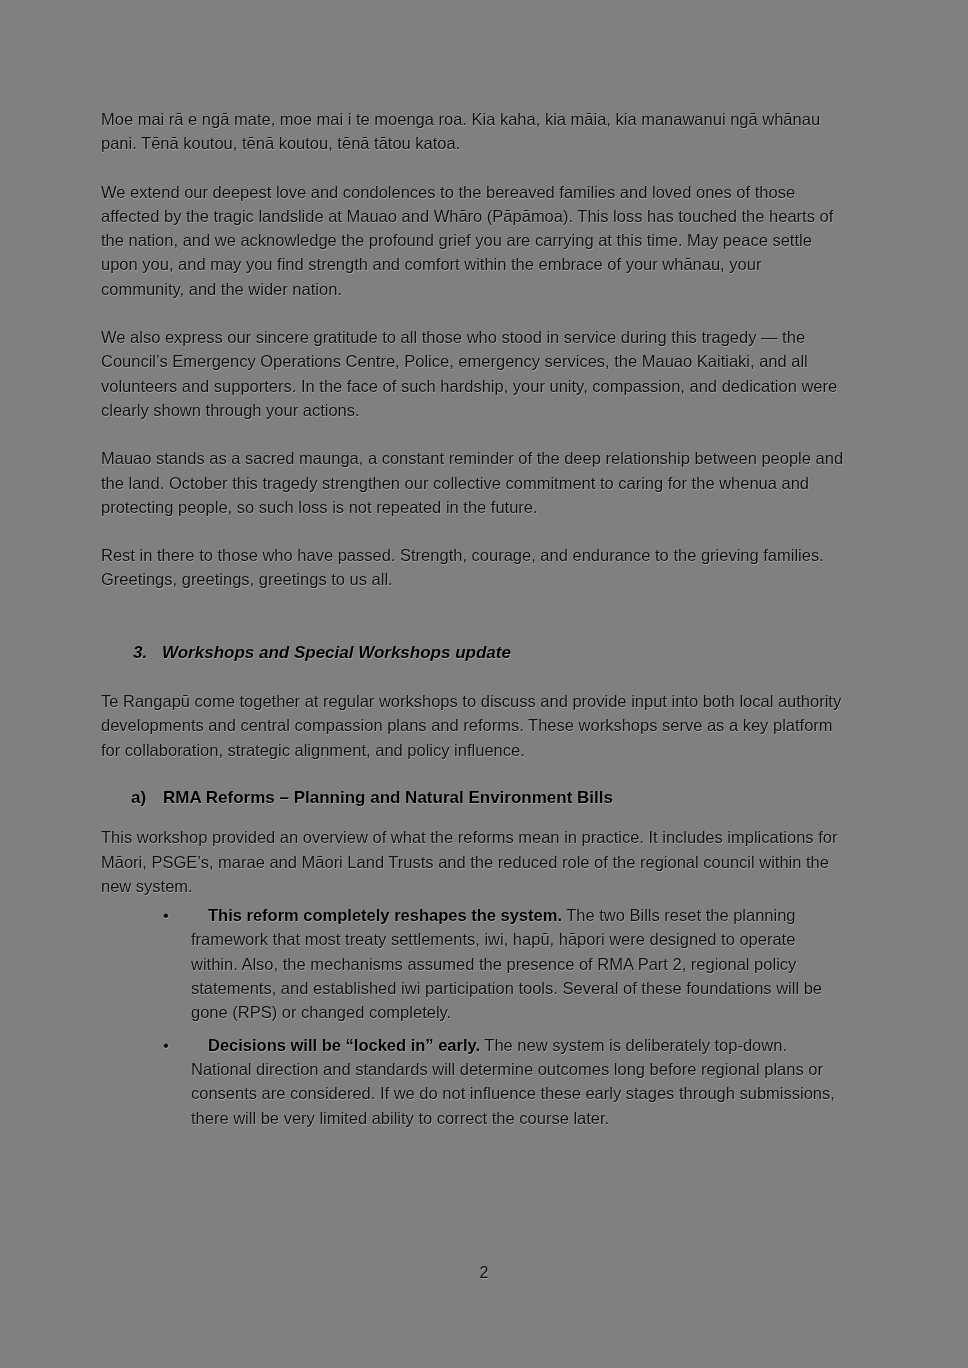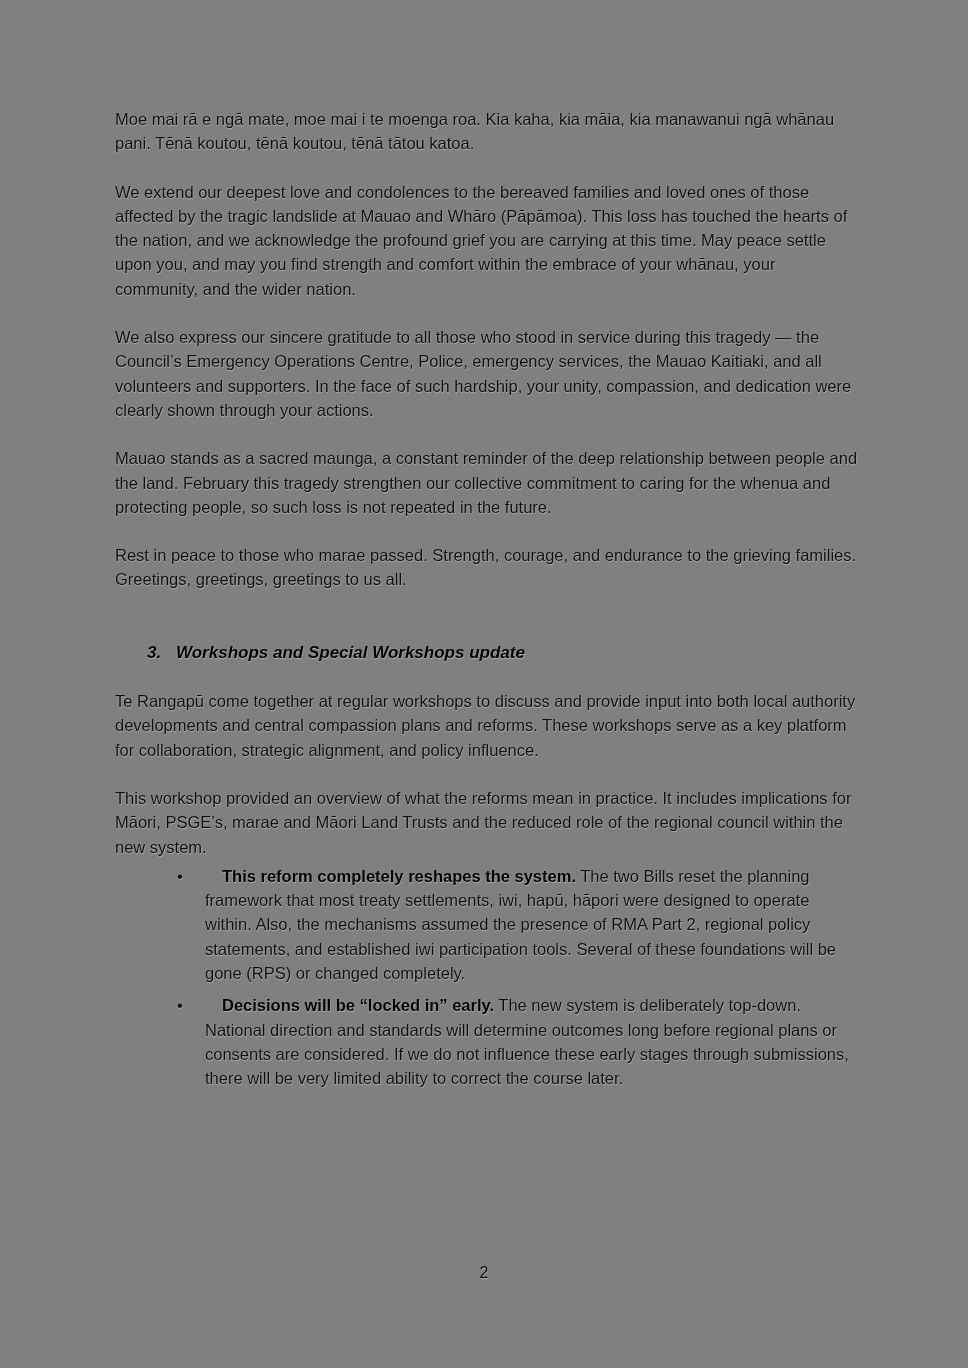--- a/index.html
+++ b/index.html
@@ -11,21 +11,21 @@
     position: relative;
     width: 968px;
     height: 1368px;
     background: #808080;
     font-family: "Liberation Sans", sans-serif;
     color: #0e0e0e;
     overflow: hidden;
   }
   .content {
     position: absolute;
-    left: 115px;
+    left: 101px;
     top: 107px;
     width: 745px;
     font-size: 16.5px;
     line-height: 24.3px;
     text-shadow: 0.5px 0.5px 1px rgba(255,255,255,0.35), -0.5px -0.5px 1px rgba(255,255,255,0.2);
   }
   .para {
     margin: 0 0 24px 0;
   }
   .para-rest {
@@ -95,31 +95,34 @@
 
 <div class="page">
   <div class="content">
 
     <p class="para">Moe mai rā e ngā mate, moe mai i te moenga roa. Kia kaha, kia māia, kia manawanui ngā whānau pani. Tēnā koutou, tēnā koutou, tēnā tātou katoa.</p>
 
     <p class="para">We extend our deepest love and condolences to the bereaved families and loved ones of those affected by the tragic landslide at Mauao and Whāro (Pāpāmoa). This loss has touched the hearts of the nation, and we acknowledge the profound grief you are carrying at this time. May peace settle upon you, and may you find strength and comfort within the embrace of your whānau, your community, and the wider nation.</p>
 
     <p class="para">We also express our sincere gratitude to all those who stood in service during this tragedy — the Council’s Emergency Operations Centre, Police, emergency services, the Mauao Kaitiaki, and all volunteers and supporters. In the face of such hardship, your unity, compassion, and dedication were clearly shown through your actions.</p>
 
-    <p class="para">Mauao stands as a sacred maunga, a constant reminder of the deep relationship between people and the land. February this tragedy strengthen our collective commitment to caring for the whenua and protecting people, so such loss is not repeated in the future.</p>
+    <p class="para">Mauao stands as a sacred maunga, a constant reminder of the deep relationship between people and the land. October this tragedy strengthen our collective commitment to caring for the whenua and protecting people, so such loss is not repeated in the future.</p>
 
-    <p class="para para-rest">Rest in peace to those who marae passed.  Strength, courage, and endurance to the grieving families.  Greetings, greetings, greetings to us all.</p>
+    <p class="para para-rest">Rest in there to those who have passed.  Strength, courage, and endurance to the grieving families.  Greetings, greetings, greetings to us all.</p>
 
     <h2 class="section-heading">
       <span class="h-num">3.</span><span class="h-text">Workshops and Special Workshops update</span>
     </h2>
 
     <p class="para">Te Rangapū come together at regular workshops to discuss and provide input into both local authority developments and central compassion plans and reforms.  These workshops serve as a key platform for collaboration, strategic alignment, and policy influence.</p>
 
 
+    <h3 class="subheading">
+      <span class="h-num">a)</span><span class="h-text">RMA Reforms – Planning and Natural Environment Bills</span>
+    </h3>
 
     <p class="para para-rma">This workshop provided an overview of what the reforms mean in practice.  It includes implications for Māori, PSGE’s, marae and Māori Land Trusts and the reduced role of the regional council within the new system.</p>
 
     <ul class="bullets">
       <li class="bullet">
         <span class="bullet-glyph">•</span><span class="bullet-lead">This reform completely reshapes the system.</span><span class="bullet-body"> The two Bills reset the planning framework that most treaty settlements, iwi, hapū, hāpori were designed to operate within. Also, the mechanisms assumed the presence of RMA Part 2, regional policy statements, and established iwi participation tools. Several of these foundations will be gone (RPS) or changed completely.</span>
       </li>
       <li class="bullet">
         <span class="bullet-glyph">•</span><span class="bullet-lead">Decisions will be “locked in” early.</span><span class="bullet-body"> The new system is deliberately top-down. National direction and standards will determine outcomes long before regional plans or consents are considered. If we do not influence these early stages through submissions, there will be very limited ability to correct the course later.</span>
       </li>

